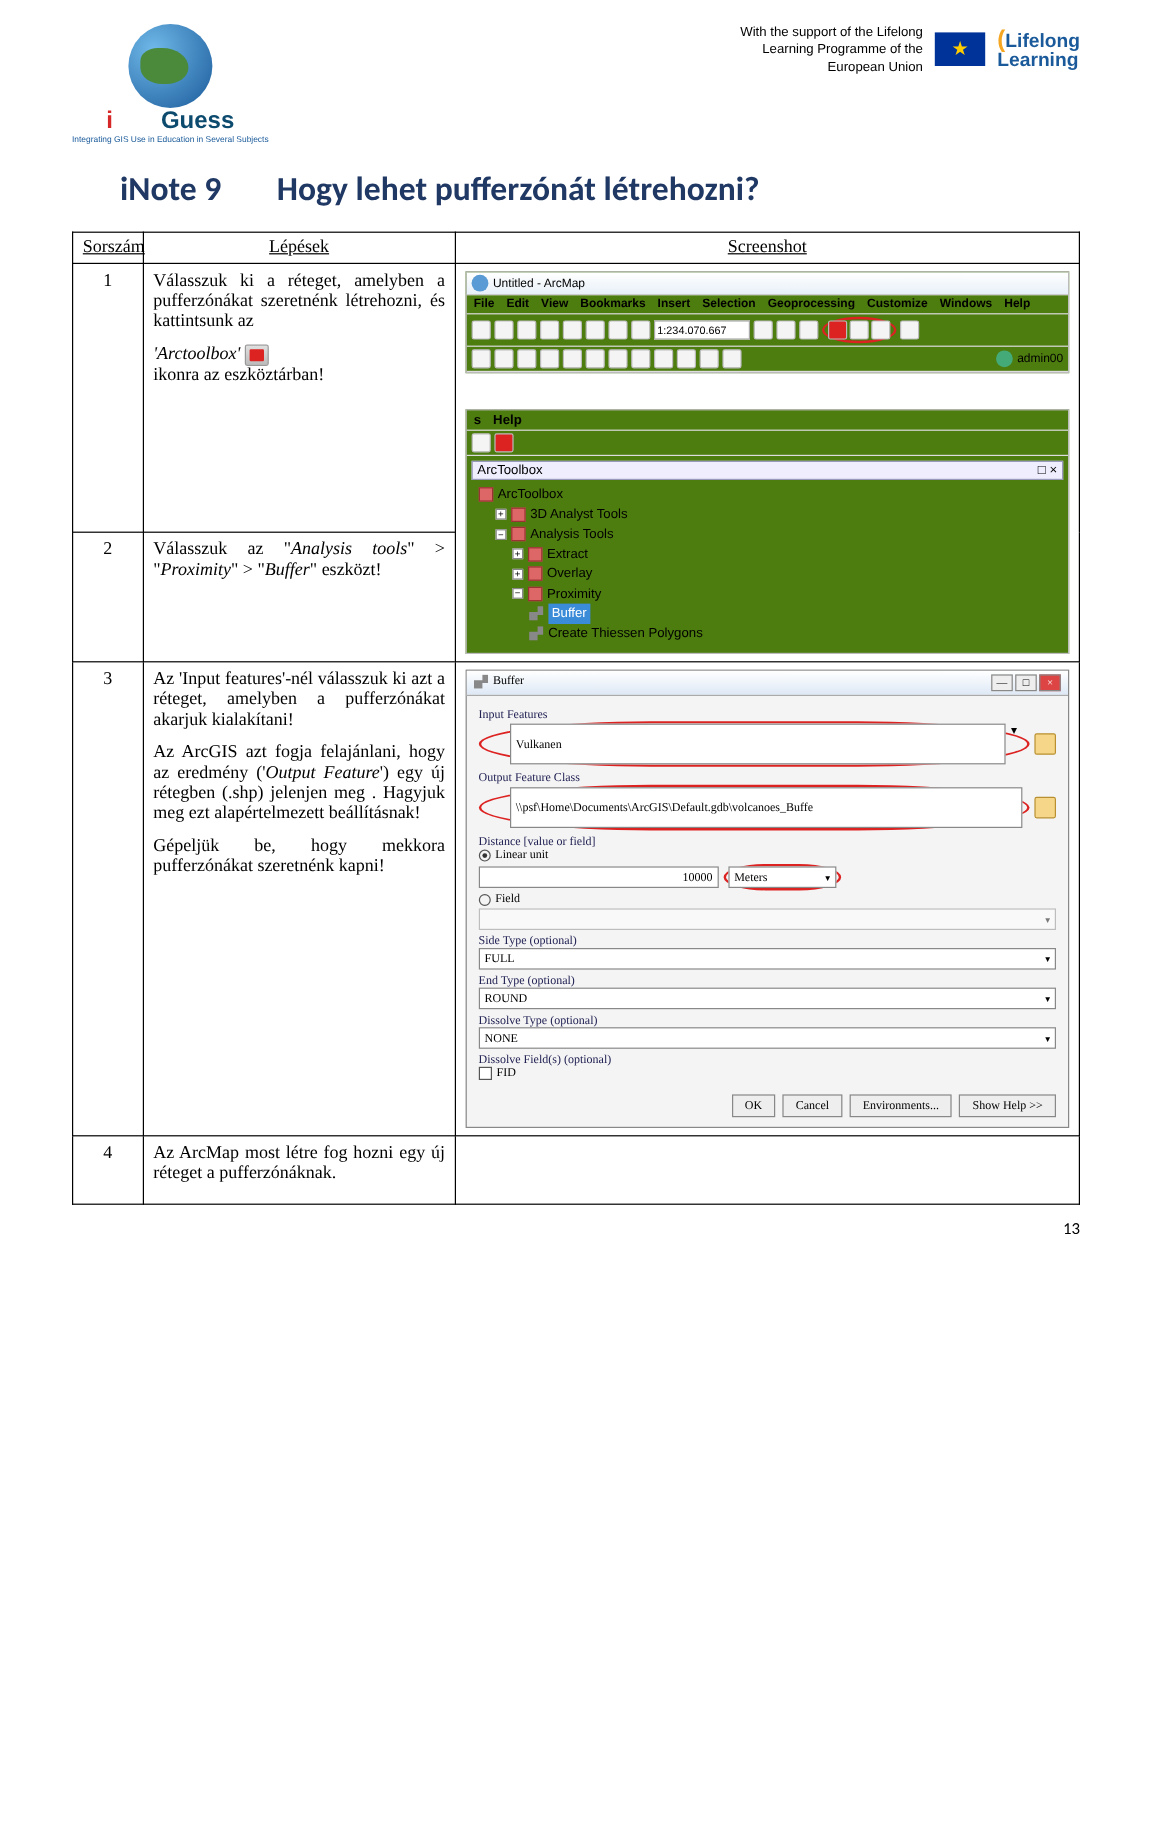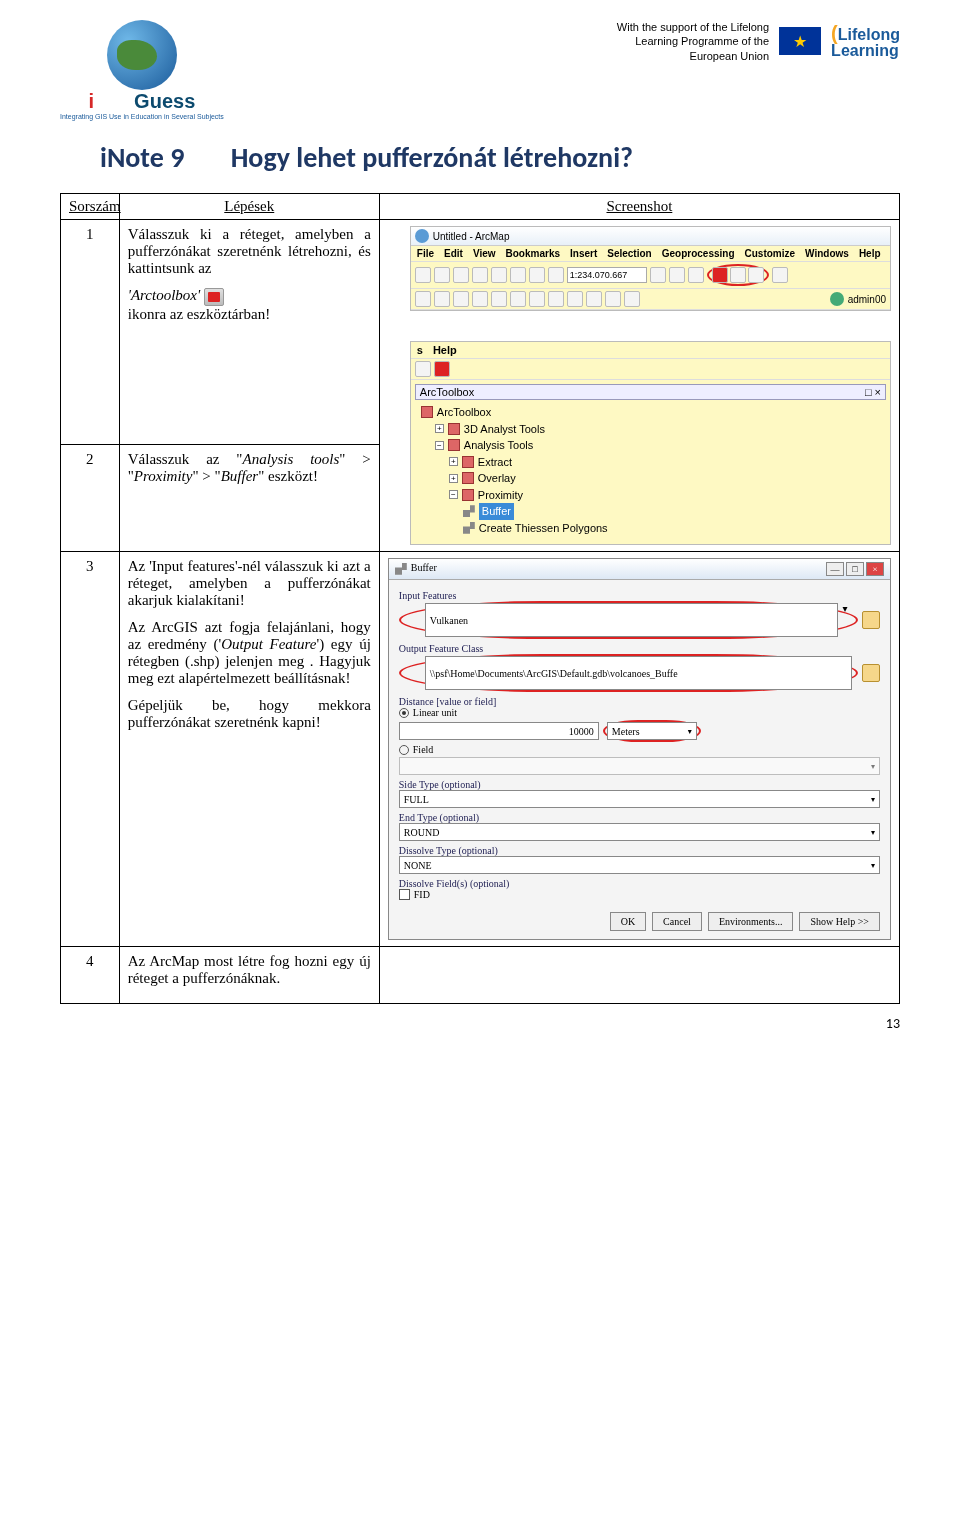--- a/index.html
+++ b/index.html
@@ -119,23 +119,22 @@
     width: 12px; height: 10px;
     background: #d22;
     top: 3px; left: 3px;
     border-radius: 1px;
   }
 
   
   .shot {
     font-family: "Segoe UI", Tahoma, sans-serif;
     font-size: 10px;
-    background: #fef9c3;
+    background: #4d7c0f;
     border: 1px solid #bbb;
-    margin-left: 22px;
   }
   .shot .titlebar {
     display: flex; align-items: center; gap: 4px;
     padding: 2px 4px;
     background: linear-gradient(#fff,#e8f0f8);
     border-bottom: 1px solid #ccc;
   }
   .shot .titlebar .ico { width:14px;height:14px;background:#5a9bd5;border-radius:50%; }
   .shot .menubar { display:flex; gap:10px; padding:2px 6px; border-bottom:1px solid #ddd;font-weight:bold; }
   .shot .toolbar { display:flex; gap:3px; padding:2px 4px; border-bottom:1px solid #ddd; align-items:center; flex-wrap:wrap;}

